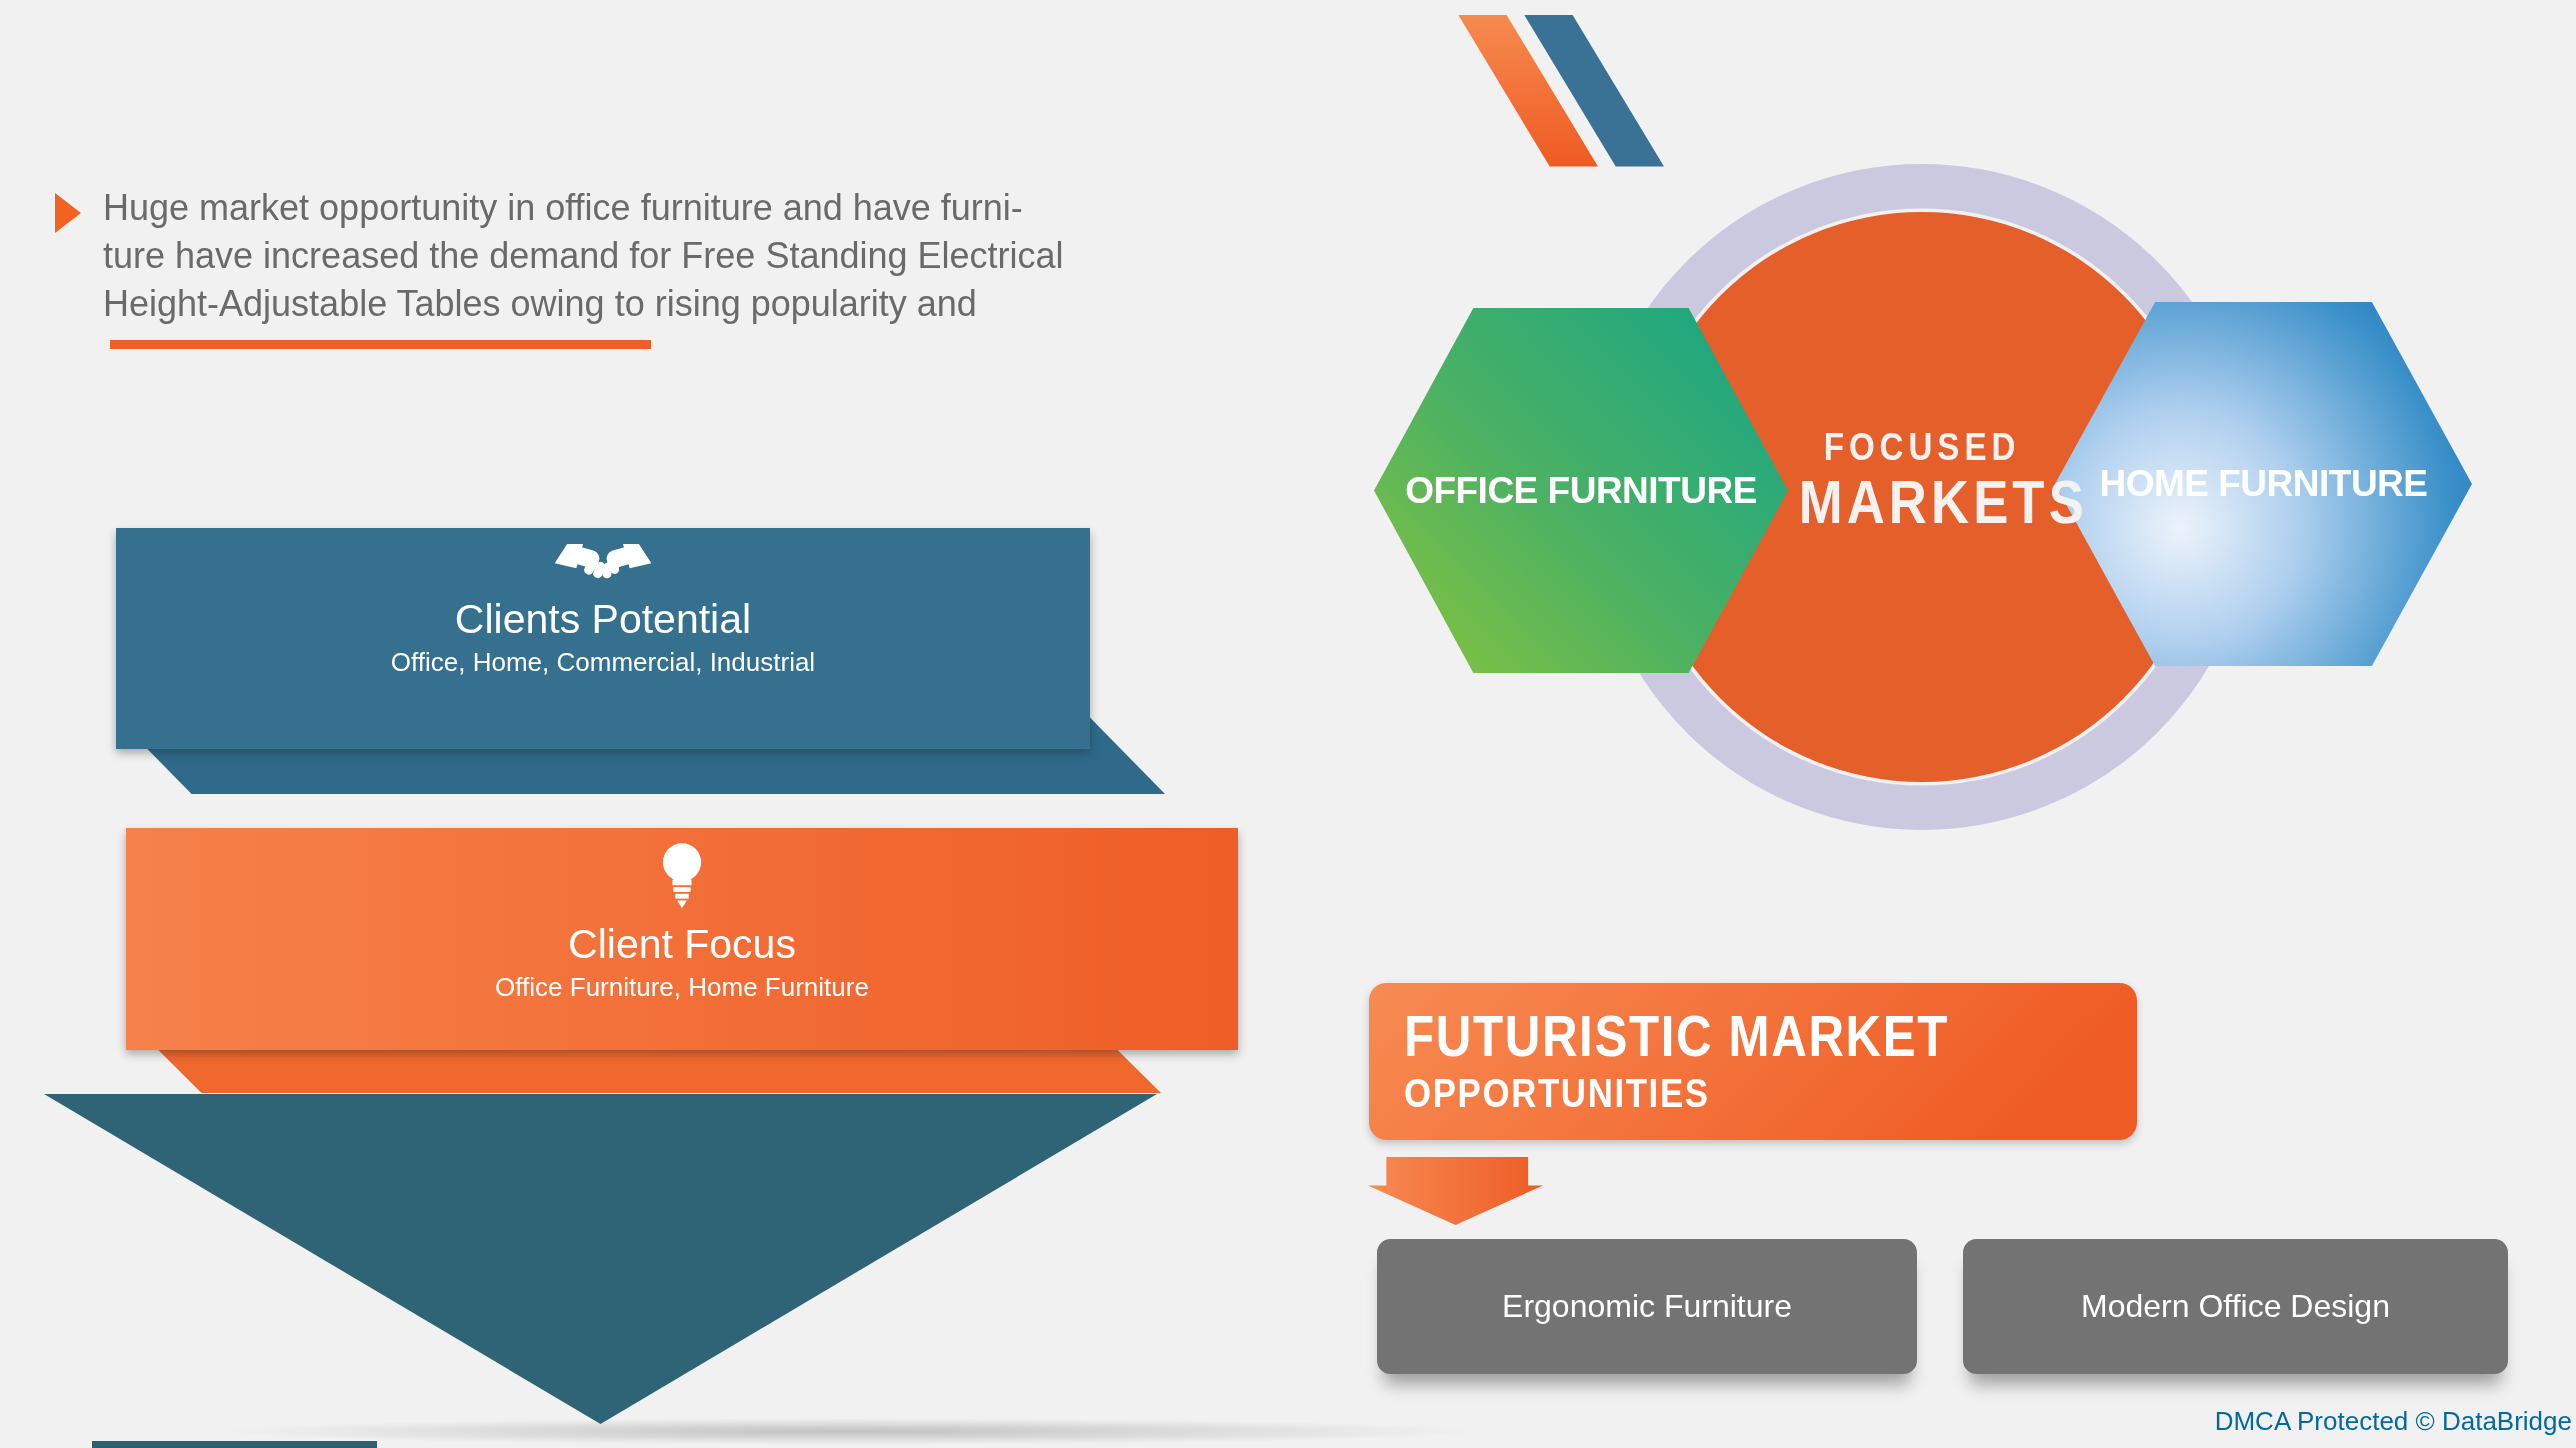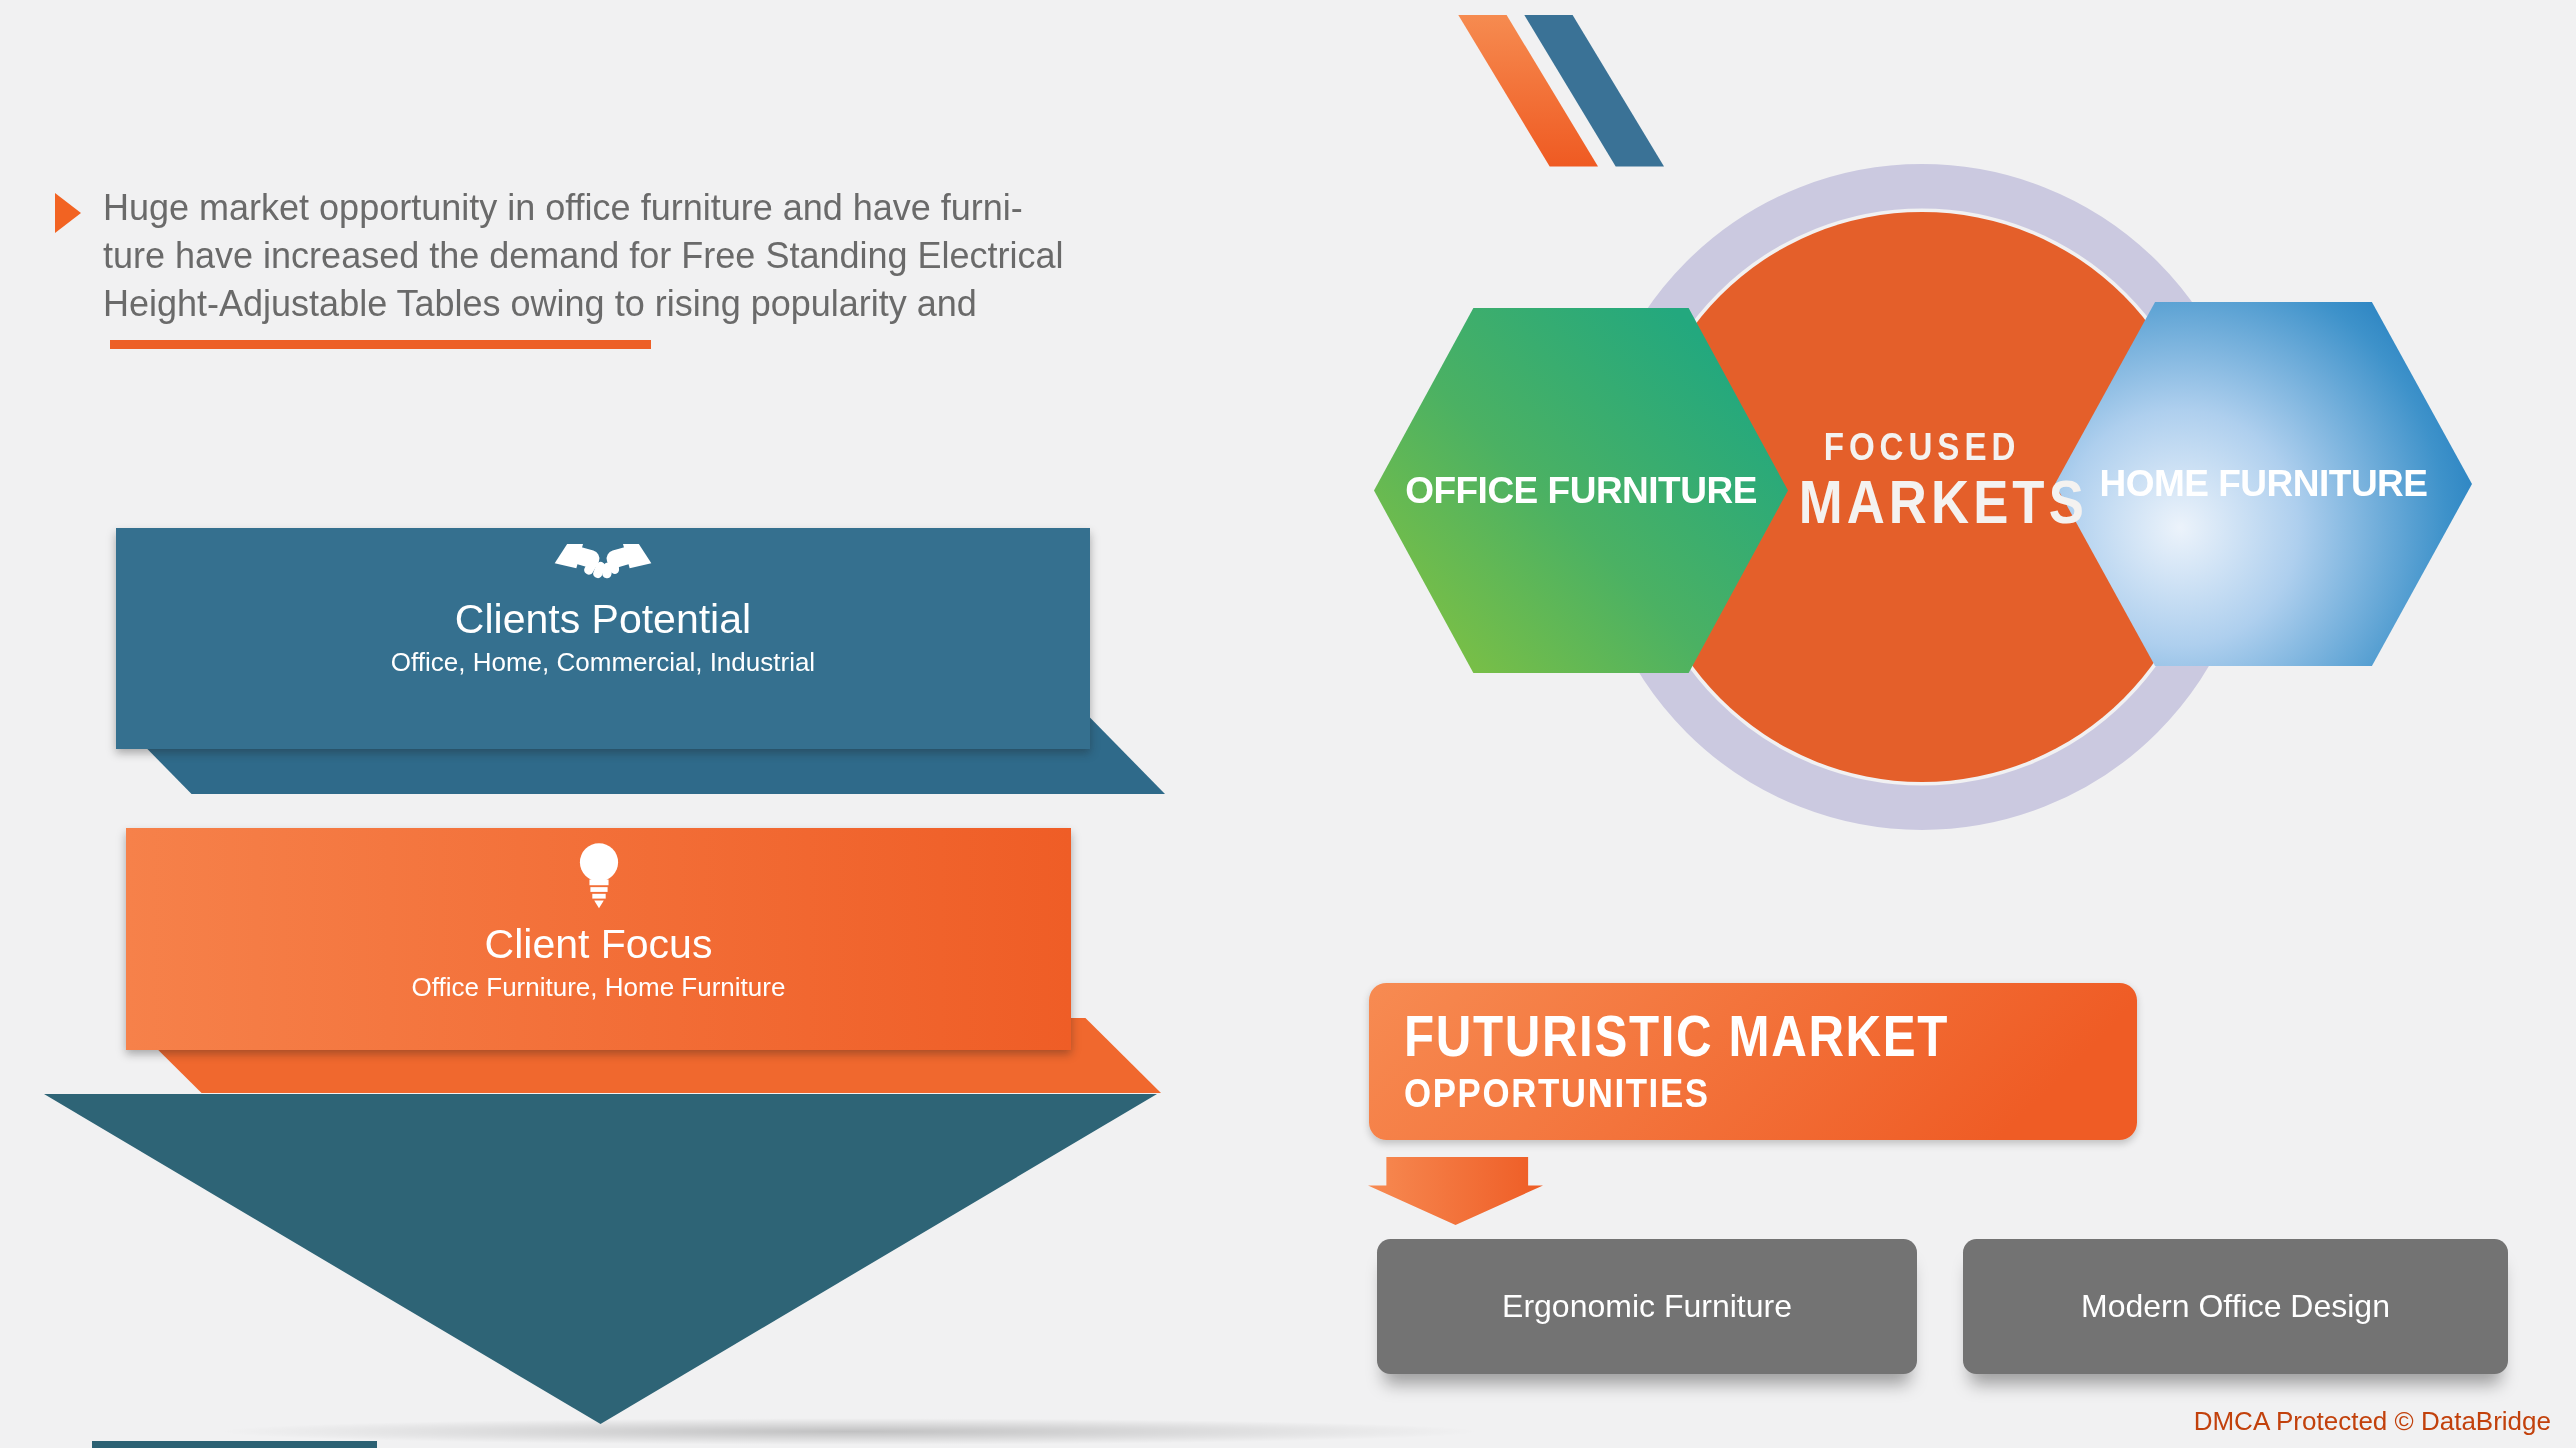--- a/index.html
+++ b/index.html
@@ -18,21 +18,21 @@
   
   .bullet-arrow{position:absolute;left:55px;top:193px;width:0;height:0;
       border-top:20px solid transparent;border-bottom:20px solid transparent;border-left:26px solid #F26322;}
   .intro{position:absolute;left:103px;top:184px;width:1275px;color:#6A6A6A;font-size:36px;line-height:48px;}
   .intro-underline{position:absolute;left:110px;top:340px;width:541px;height:8.7px;background:#ED5F26;}
 
   
   .fun-block{position:absolute;display:flex;flex-direction:column;align-items:center;text-align:center;color:#fff;
              box-shadow:0 4.8px 8.7px rgba(30,30,30,.35);margin-top:36px;}
   .fun-block1{left:116px;top:492px;width:974px;height:221px;background:#35708F;z-index:3;}
-  .fun-block2{left:126px;top:792px;width:945px;height:222px;background:linear-gradient(90deg,#F6814A 0%,#EF5D26 100%);z-index:3;}
+  .fun-block2{left:126px;top:792px;width:1112px;height:222px;background:linear-gradient(90deg,#F6814A 0%,#EF5D26 100%);z-index:3;}
   .band{position:absolute;z-index:1;}
   .band-blue{left:116px;top:717px;width:1049px;height:77px;background:#2F6A8A;
              clip-path:polygon(0 0,92.8% 0,100% 100%,7.2% 100%);}
   .band-orange{left:126px;top:1018px;width:1035px;height:75px;background:#F0682E;
              clip-path:polygon(0 0,92.7% 0,100% 100%,7.3% 100%);}
   .fun-triangle{position:absolute;left:44px;top:1094px;width:1113px;height:330px;background:#2E6476;
              clip-path:polygon(0 0,100% 0,50% 100%);z-index:2;}
   .tri-content{position:absolute;left:311px;top:1099px;width:580px;display:flex;flex-direction:column;align-items:center;text-align:center;color:#fff;}
   .fun-title{font-size:41px;font-weight:400;line-height:54px;}
   .fun-sub{font-size:26px;font-weight:400;line-height:33px;}
@@ -64,21 +64,21 @@
   .down-arrow{position:absolute;left:1368px;top:1157px;width:175px;height:68px;
        background:linear-gradient(90deg,#F78A52,#EE5C25);
        clip-path:polygon(10.5% 0,91.5% 0,91.5% 42%,100% 42%,50% 100%,0 42%,10.5% 42%);}
   .opp-box{position:absolute;top:1239px;height:135px;border-radius:13.5px;background:#737373;
        display:flex;align-items:center;justify-content:center;color:#fff;font-size:32px;
        box-shadow:0 17.4px 17.4px -7.7px rgba(0,0,0,.35);}
   .opp-box::before{content:"";position:absolute;left:-11.6px;top:11.6px;width:100%;height:100%;
        border:1.9px solid #E8622A;border-radius:15.5px;z-index:-1;}
   .opp-1{left:1377px;width:540px;}
   .opp-2{left:1963px;width:545px;}
-  .dmca{position:absolute;right:25px;top:1406px;font-size:26px;font-weight:500;color:#c2410c;}
+  .dmca{position:absolute;right:4px;top:1406px;font-size:26px;font-weight:500;color:#0369a1;}
 
   .icon{flex:0 0 auto;}
 </style>
 </head>
 <body>
 
 <div id="stage">
 
   <div class="stripe orange"></div>
   <div class="stripe blue"></div>

